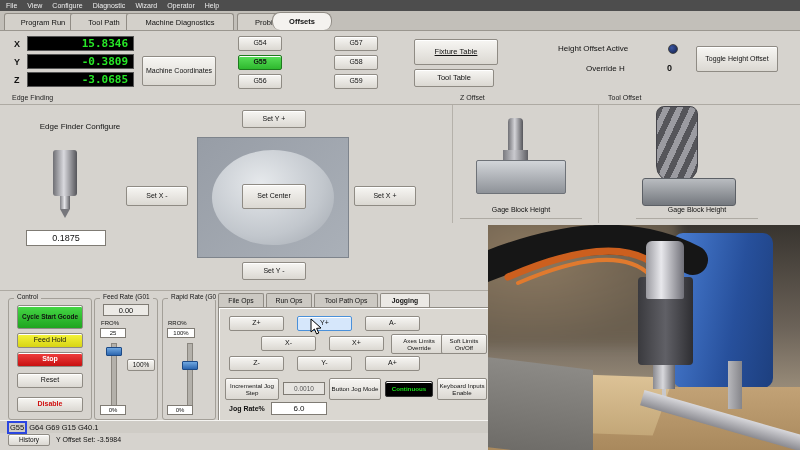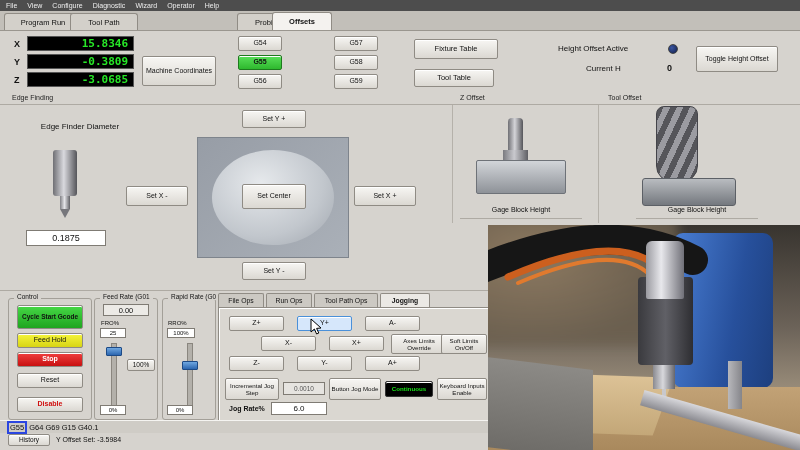--- a/index.html
+++ b/index.html
@@ -74,57 +74,58 @@
   <span>Configure</span>
   <span>Diagnostic</span>
   <span>Wizard</span>
   <span>Operator</span>
   <span>Help</span>
 </div>
 
 <div class="tabrow abs">
   <div class="tab" style="left:4px;width:62px;">Program Run</div>
   <div class="tab" style="left:70px;width:52px;">Tool Path</div>
+  <div class="tab" style="left:126px;width:92px;">Machine Diagnostics</div>
   <div class="tab" style="left:222px;width:46px;margin-left:15px;">Probing</div>
-  <div class="tab active" style="left:272px;width:44px;">Offsets</div>
+  <div class="tab active" style="left:272px;width:44px;border-radius:8px;">Offsets</div>
 </div>
 
 <span class="drolabel" style="left:14px;top:39px;">X</span>
 <div class="dro" style="left:27px;top:36px;width:107px;height:15px;">15.8346</div>
 <span class="drolabel" style="left:14px;top:57px;">Y</span>
 <div class="dro" style="left:27px;top:54px;width:107px;height:15px;">-0.3809</div>
 <span class="drolabel" style="left:14px;top:75px;">Z</span>
 <div class="dro" style="left:27px;top:72px;width:107px;height:15px;">-3.0685</div>
 <div class="btn" style="left:142px;top:56px;width:74px;height:30px;">Machine Coordinates</div>
 
 <div class="btn" style="left:238px;top:36px;width:44px;height:15px;">G54</div>
 <div class="btn" style="left:334px;top:36px;width:44px;height:15px;">G57</div>
 <div class="btn g-active" style="left:238px;top:55px;width:44px;height:15px;">G55</div>
 <div class="btn" style="left:334px;top:55px;width:44px;height:15px;">G58</div>
 <div class="btn" style="left:238px;top:74px;width:44px;height:15px;">G56</div>
 <div class="btn" style="left:334px;top:74px;width:44px;height:15px;">G59</div>
 
-<div class="btn" style="left:414px;top:39px;width:84px;height:20px;font-size:7.5px;">Fixture Table</div>
+<div class="btn" style="left:414px;top:39px;width:84px;height:26px;font-size:7.5px;text-decoration:underline;">Fixture Table</div>
 <div class="btn" style="left:414px;top:69px;width:80px;height:18px;font-size:7.5px;">Tool Table</div>
 
 <span class="abs" style="left:558px;top:44px;font-size:8px;">Height Offset Active</span>
 <div class="led" style="left:668px;top:44px;"></div>
-<span class="abs" style="left:586px;top:64px;font-size:8px;">Current H</span>
+<span class="abs" style="left:586px;top:64px;font-size:8px;">Override H</span>
 <span class="abs" style="left:667px;top:63px;font-size:9px;font-weight:bold;">0</span>
 <div class="btn" style="left:696px;top:46px;width:82px;height:26px;">Toggle Height Offset</div>
 
 <span class="sectionlabel" style="left:12px;top:94px;">Edge Finding</span>
 <span class="sectionlabel" style="left:460px;top:94px;">Z Offset</span>
 <span class="sectionlabel" style="left:608px;top:94px;">Tool Offset</span>
 <div class="hline" style="left:0;top:104px;width:800px;"></div>
 <div class="vline" style="left:452px;top:105px;height:118px;"></div>
 <div class="vline" style="left:598px;top:105px;height:118px;"></div>
 <div class="hline" style="left:0;top:290px;width:490px;"></div>
 
-<div class="abs" style="left:36px;top:122px;width:88px;text-align:center;font-size:8px;line-height:1.2;">Edge Finder Diameter</div>
+<div class="abs" style="left:36px;top:122px;width:88px;text-align:center;font-size:8px;line-height:1.2;">Edge Finder Configure</div>
 <div class="abs" style="left:50px;top:150px;width:30px;height:70px;">
   <div class="ef-body"></div>
   <div class="ef-neck"></div>
   <div class="ef-tip"></div>
 </div>
 <div class="sunken" style="left:26px;top:230px;width:80px;height:16px;font-size:9px;">0.1875</div>
 
 <div class="btn" style="left:242px;top:110px;width:64px;height:18px;">Set Y +</div>
 <div class="abs" style="left:197px;top:137px;width:150px;height:119px;background:linear-gradient(135deg,#979da6,#aab0b8);border:1px solid #7e848c;">
   <div class="abs" style="left:14px;top:12px;width:122px;height:95px;border-radius:50%;background:radial-gradient(ellipse at 40% 35%,#e6e9ec,#c2c7cd 60%,#9fa5ad);"></div>

